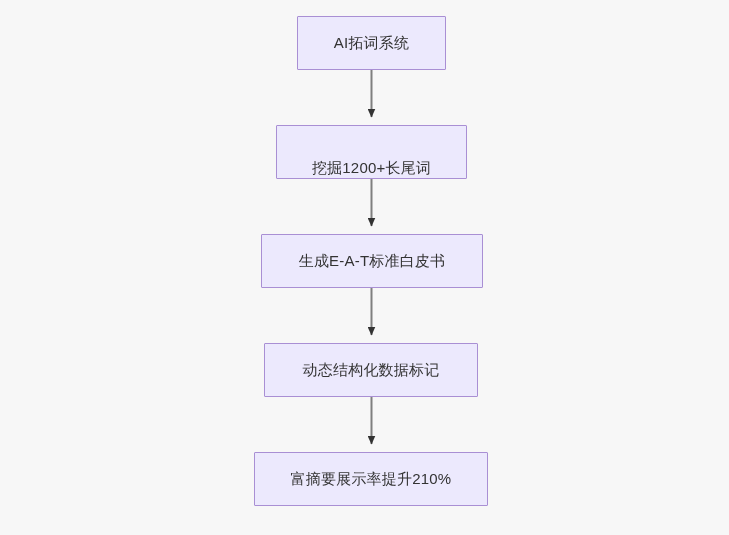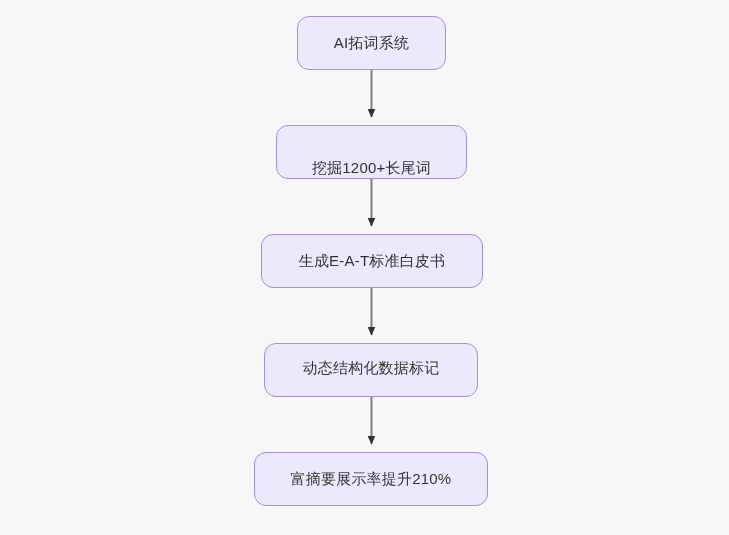--- a/index.html
+++ b/index.html
@@ -25,39 +25,39 @@
     top: 0;
     width: 729px;
     height: 535px;
     pointer-events: none;
   }
   .node {
     position: absolute;
     box-sizing: border-box;
     background: #ece9fd;
     border: 1px solid #a98fd4;
-    border-radius: 12px;
+    border-radius: 1px;
     display: flex;
     align-items: center;
     justify-content: center;
     text-align: center;
   }
   .node-label {
     color: #333333;
     font-size: 15px;
     line-height: 20px;
     letter-spacing: 0.2px;
     white-space: nowrap;
     user-select: none;
   }
   
   .n1 { left: 297px; top: 16px;  width: 149px; height: 54px; }
   .n2 { left: 276px; top: 125px; width: 191px; height: 54px; align-items: flex-end; }
   .n3 { left: 261px; top: 234px; width: 222px; height: 54px; }
-  .n4 { left: 264px; top: 343px; width: 214px; height: 54px; font-family: Liberation Mono, monospace; }
+  .n4 { left: 264px; top: 343px; width: 214px; height: 54px; }
   .n5 { left: 254px; top: 452px; width: 234px; height: 54px; }
 </style>
 </head>
 <body>
 
 <div id="flowchart-canvas">
 
   <svg class="edge-layer" width="729" height="535" viewBox="0 0 729 535" xmlns="http://www.w3.org/2000/svg">
     <defs>
       <marker id="arrowhead" markerWidth="9" markerHeight="8" refX="8.5" refY="4" orient="auto" markerUnits="userSpaceOnUse">

